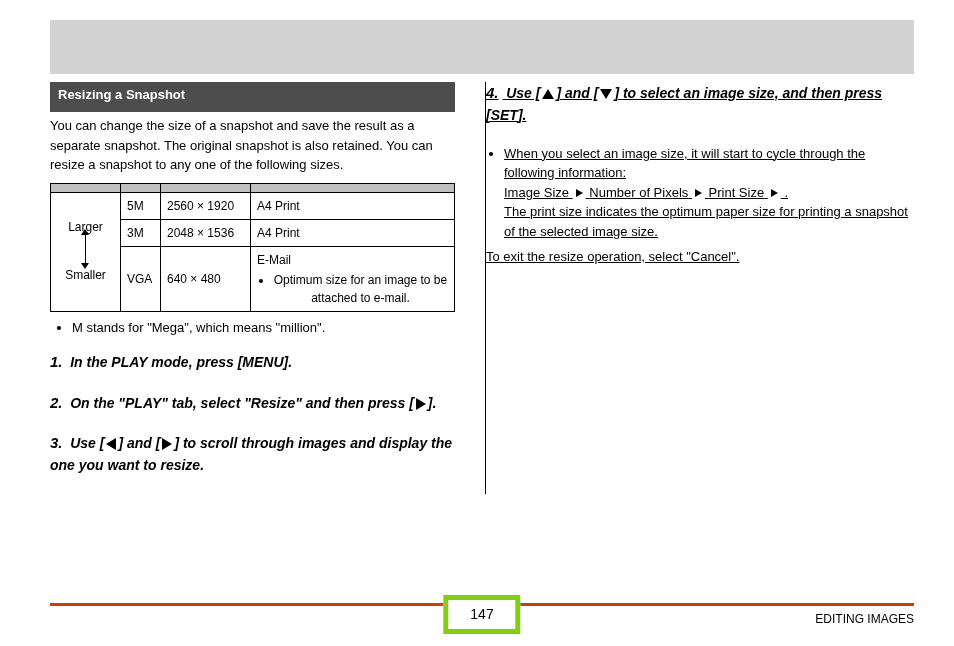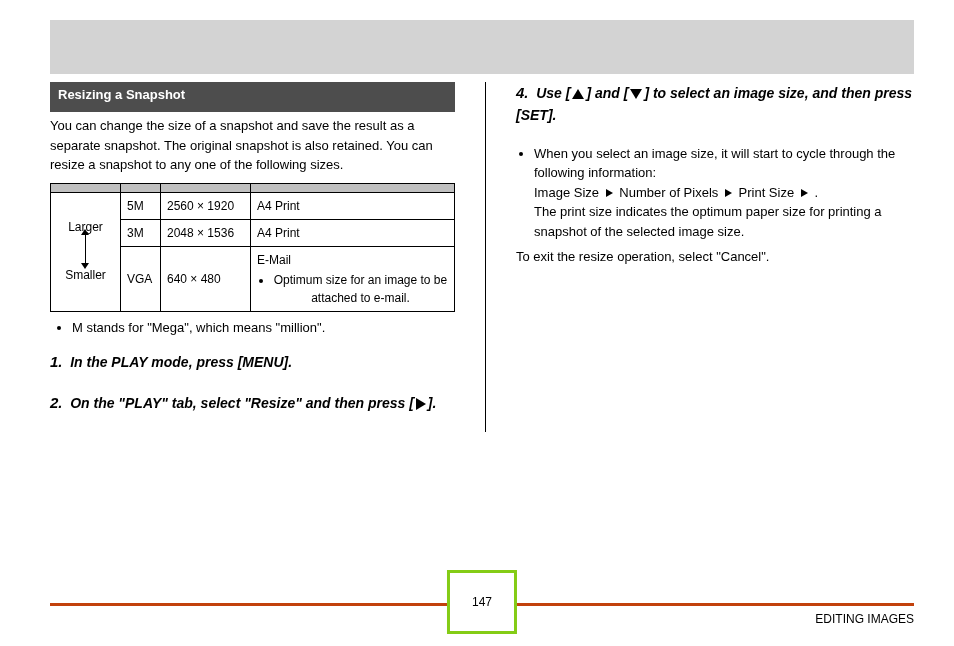--- a/index.html
+++ b/index.html
@@ -24,21 +24,21 @@
   }
   .columns {
     display: flex;
     gap: 30px;
   }
   .col {
     flex: 1;
     position: relative;
   }
   .col-left { flex: 0 0 405px; }
-  .col-right { flex: 1; padding-left: 30px; border-left: 1px solid #000; }
+  .col-right { flex: 1; border-left: 1px solid #000; text-decoration: underline; }
   .section-title {
     background: #4d4d4d;
     height: 30px;
     width: 100%;
     margin-bottom: 4px;
     color: #fff;
     font-size: 13px;
     padding: 3px 8px;
     font-weight: bold;
   }
@@ -100,28 +100,28 @@
   ul.bullets { list-style: disc; padding-left: 18px; }
   ul.bullets li { margin-bottom: 6px; }
   .footer {
     position: absolute;
     bottom: 18px;
     left: 50px;
     right: 40px;
   }
   .footer-line { border-top: 3px solid #c2410c; padding-top: 4px; display:flex; justify-content: space-between; align-items:flex-start;}
   .page-num-box {
-    border: 3px solid #84cc16;
-    padding: 20px 22px;
+    border: 5px solid #84cc16;
+    padding: 4px 22px;
     position: absolute;
     left: 50%;
     transform: translateX(-50%);
     bottom: -6px;
     background:#fff;
-    font-size: 12px;
+    font-size: 14px;
   }
   .footer-label { font-size: 12px; }
   .inner-bullet { list-style: disc; padding-left: 16px; margin-top:2px;text-align:center;}
   .step-first { padding-left: 22px; }
 </style>
 </head>
 <body>
 
 <div class="page">
   <div class="header-bar"></div>
@@ -176,20 +176,26 @@
         <li>
           <span class="step-num">1.</span>
           <span class="step-text">In the PLAY mode, press [MENU].</span>
         </li>
         <li>
           <span class="step-num">2.</span>
           <span class="step-text">
             <span>On the "PLAY" tab, select "Resize" and then press [</span><span class="tri tri-right"></span><span>].</span>
           </span>
         </li>
+        <li>
+          <span class="step-num">3.</span>
+          <span class="step-text">
+            <span>Use [</span><span class="tri tri-left"></span><span>] and [</span><span class="tri tri-right"></span><span>] to scroll through images and display the one you want to resize.</span>
+          </span>
+        </li>
       </ol>
     </div>
 
     <div class="col col-right">
       <ol class="steps">
         <li>
           <span class="step-num">4.</span>
           <span class="step-text">
             <span>Use [</span><span class="tri tri-up"></span><span>] and [</span><span class="tri tri-down"></span><span>] to select an image size, and then press [SET].</span>
           </span>

